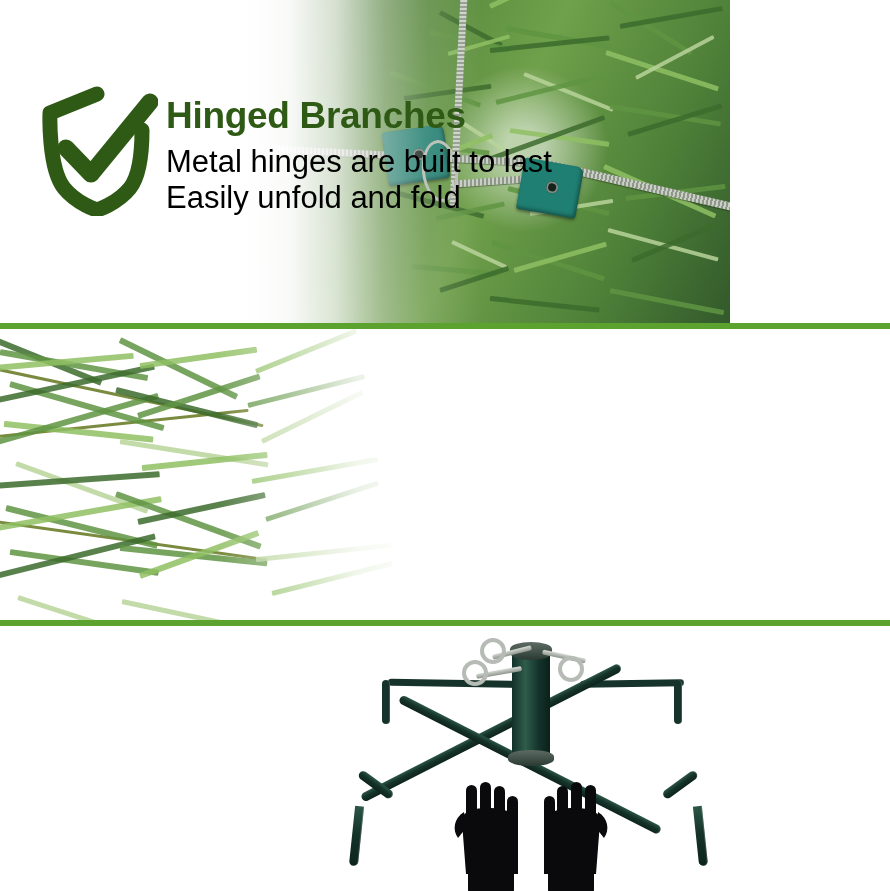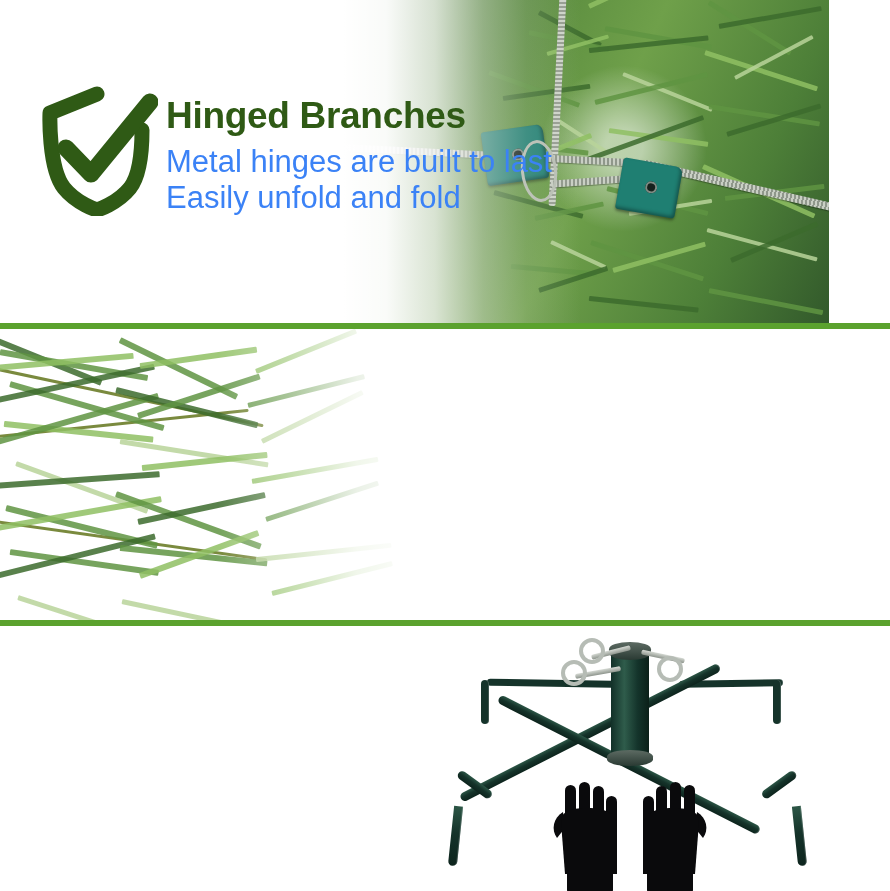--- a/index.html
+++ b/index.html
@@ -15,21 +15,21 @@
     width: 890px;
     height: 891px;
     background: #ffffff;
     overflow: hidden;
   }
 
   
   .panel {
     position: absolute;
     left: 0;
-    width: 829px;
+    width: 730px;
     overflow: hidden;
     background: #ffffff;
   }
   #panel-hinged  { top: 0;   height: 323px; }
   #panel-env     { top: 329px; height: 291px; }
   #panel-base    { top: 626px; height: 265px; }
 
   .divider {
     position: absolute;
     left: 0;
@@ -195,21 +195,21 @@
     position: absolute;
     color: #2f5a15;
     font-weight: bold;
     letter-spacing: -0.3px;
     white-space: pre;
     line-height: 1.06;
     z-index: 12;
   }
   .body-text {
     position: absolute;
-    color: #3b82f6;
+    color: #000000;
     font-weight: normal;
     white-space: pre;
     line-height: 1.16;
     z-index: 12;
   }
   #hinged-heading   { left: 166px; top: 96px;  font-size: 37px; }
   #hinged-body      { left: 166px; top: 144px; font-size: 31px; }
 </style>
 </head>
 <body>

